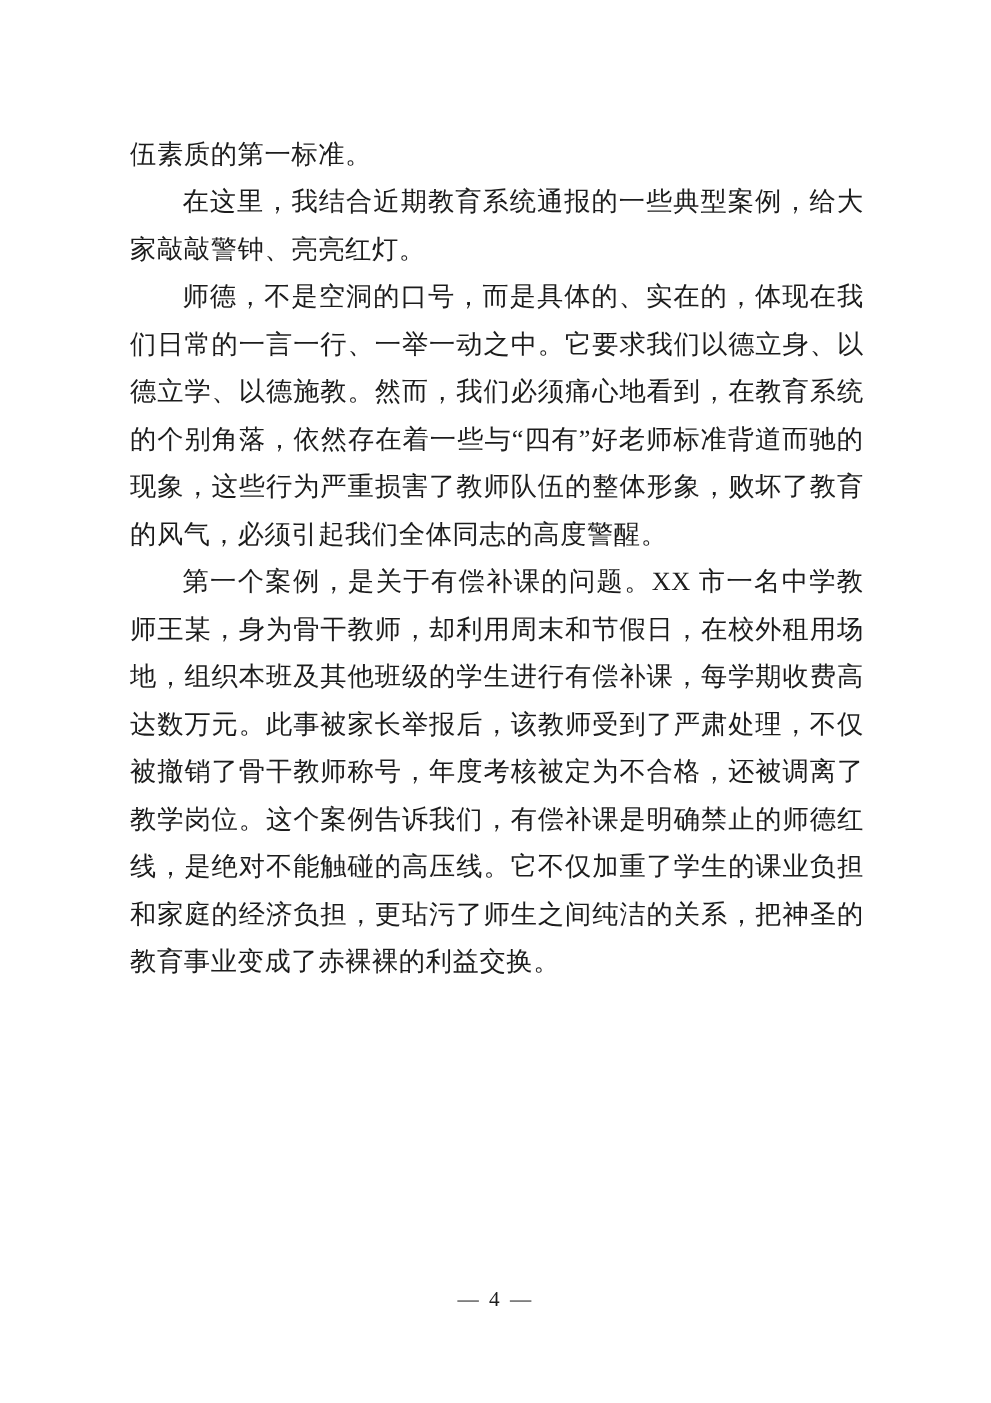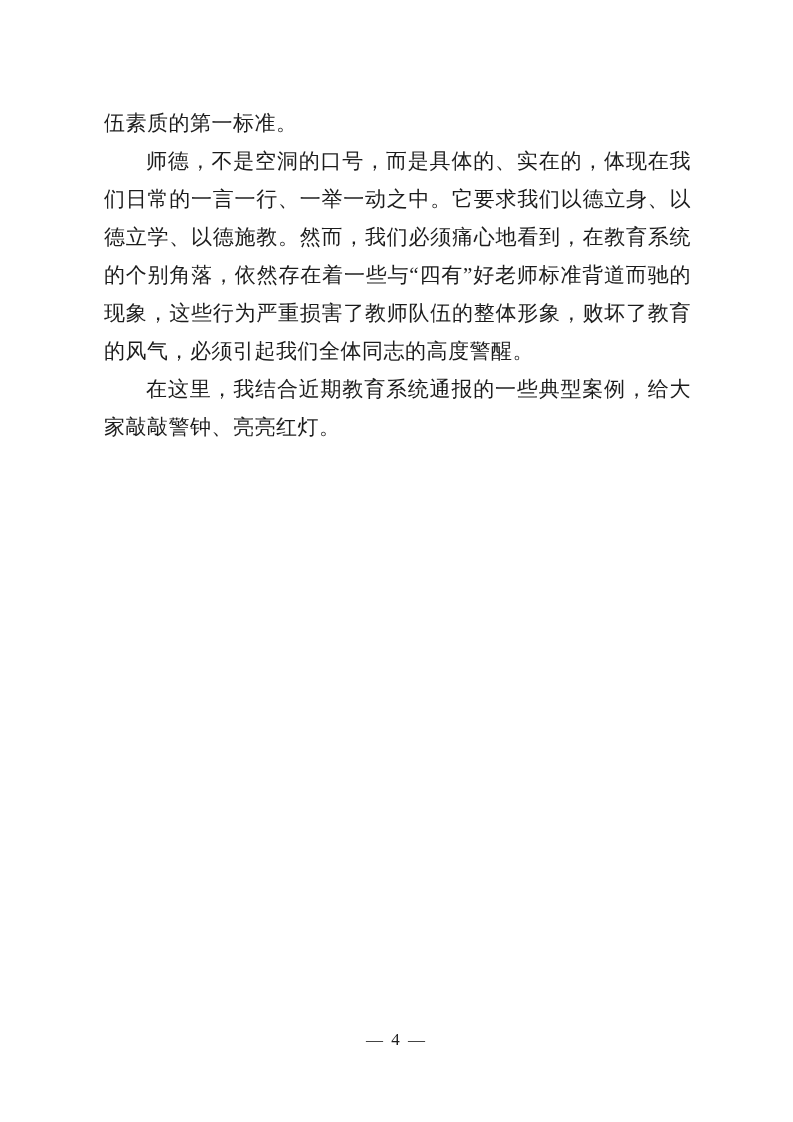--- a/index.html
+++ b/index.html
@@ -45,19 +45,20 @@
     color: #1c1c1c;
     letter-spacing: 2px;
   }
 </style>
 </head>
 <body>
 
 <div class="page">
   <div class="doc-body">
     <p class="para">伍素质的第一标准。</p>
+    <p class="para indent">在这里，我结合近期教育系统通报的一些典型案例，给大家敲敲警钟、亮亮红灯。</p>
     <p class="para indent">师德，不是空洞的口号，而是具体的、实在的，体现在我们日常的一言一行、一举一动之中。它要求我们以德立身、以德立学、以德施教。然而，我们必须痛心地看到，在教育系统的个别角落，依然存在着一些与“四有”好老师标准背道而驰的现象，这些行为严重损害了教师队伍的整体形象，败坏了教育的风气，必须引起我们全体同志的高度警醒。</p>
-    <p class="para indent">在这里，我结合近期教育系统通报的一些典型案例，给大家敲敲警钟、亮亮红灯。</p>
+    <p class="para indent">第一个案例，是关于有偿补课的问题。XX 市一名中学教师王某，身为骨干教师，却利用周末和节假日，在校外租用场地，组织本班及其他班级的学生进行有偿补课，每学期收费高达数万元。此事被家长举报后，该教师受到了严肃处理，不仅被撤销了骨干教师称号，年度考核被定为不合格，还被调离了教学岗位。这个案例告诉我们，有偿补课是明确禁止的师德红线，是绝对不能触碰的高压线。它不仅加重了学生的课业负担和家庭的经济负担，更玷污了师生之间纯洁的关系，把神圣的教育事业变成了赤裸裸的利益交换。</p>
   </div>
   <div class="footer">
     <span>— 4 —</span>
   </div>
 </div>
 
 </body></html>

